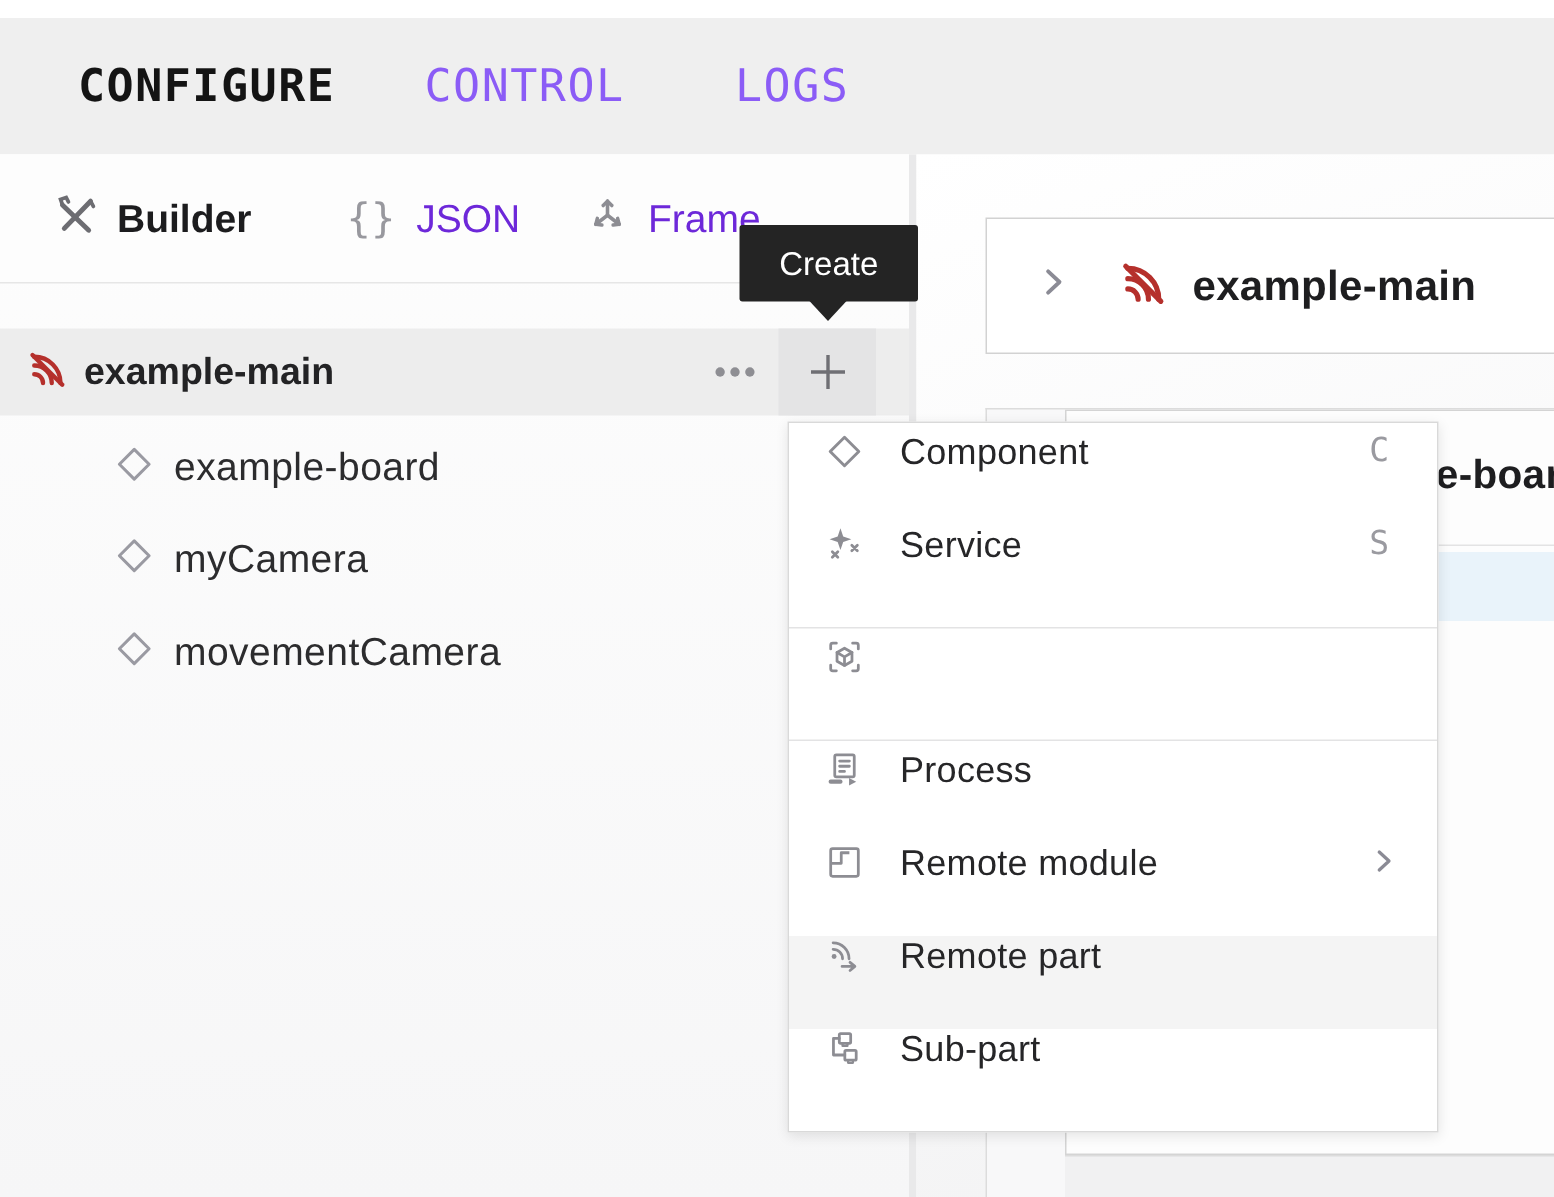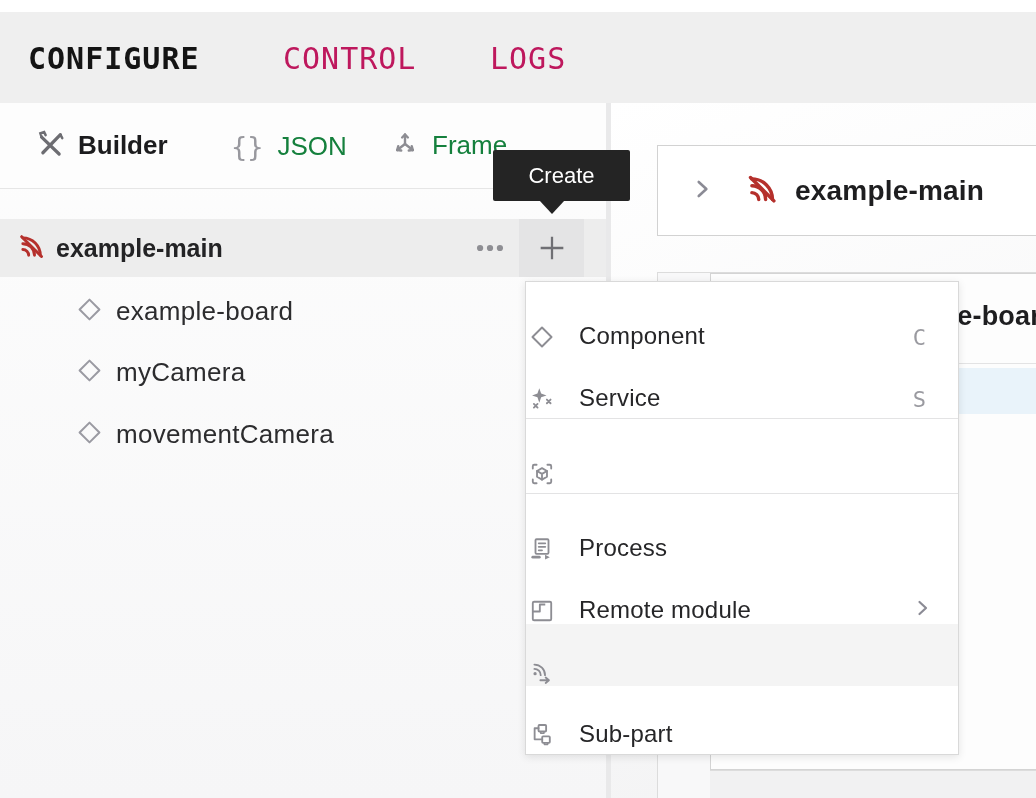--- a/index.html
+++ b/index.html
@@ -2,58 +2,58 @@
 <html><head>
 <meta charset="utf-8">
 <style>
   * { margin:0; padding:0; box-sizing:border-box; }
   html,body { width:1036px; height:798px; background:#fff; font-family:"Liberation Sans", sans-serif; }
   .screen { position:relative; width:1036px; height:798px; overflow:hidden; background:#fff; }
 
   
   .topnav { position:absolute; left:0; top:12px; width:1036px; height:91px; background:#efefef; }
   .topnav-tab { position:absolute; top:50%; transform:translateY(-50%);
-    font-family:"DejaVu Sans Mono", monospace; font-size:30px; color:#be185d; letter-spacing:1px; cursor:pointer; }
+    font-family:"DejaVu Sans Mono", monospace; font-size:30px; color:#8b5cf6; letter-spacing:1px; cursor:pointer; }
   .topnav-tab.active { font-weight:bold; color:#141414; }
 
   
   .left-panel { position:absolute; left:0; top:103px; width:606px; height:695px;
     background:linear-gradient(180deg,#fdfdfd 0%, #f6f6f7 100%); }
   .panel-divider { position:absolute; left:606px; top:103px; width:5px; height:695px; background:#e9e9ea; }
   .right-panel { position:absolute; left:611px; top:103px; width:425px; height:695px;
     background:linear-gradient(160deg,#ffffff 0%, #f2f2f3 100%); }
 
   
   .viewtabs { position:absolute; left:0; top:103px; width:606px; height:86px; background:#fdfdfd; border-bottom:1px solid #e6e6e6; }
   .viewtab { position:absolute; top:50%; transform:translateY(-50%); display:flex; align-items:center; cursor:pointer; }
-  .viewtab .vt-label { font-size:26px; color:#15803d; }
+  .viewtab .vt-label { font-size:26px; color:#6d28d9; }
   .viewtab.active .vt-label { color:#1c1c1e; font-weight:bold; }
   .brace-icon { font-family:"DejaVu Sans Mono", monospace; font-size:27px; color:#98989e; }
 
   
   .tree-root-row { position:absolute; left:0; top:219px; width:606px; height:58px; background:#ededed; display:flex; align-items:center; cursor:pointer; }
   .tree-root-row .root-label { font-size:25px; font-weight:bold; color:#232325; margin-left:11px; }
   .offline-icon { margin-left:17px; flex:0 0 auto; }
   .kebab-button { position:absolute; left:462px; top:0; width:55px; height:58px; display:flex; align-items:center; justify-content:center; cursor:pointer; }
   .plus-button { position:absolute; left:519px; top:0; width:65px; height:58px; background:#e4e4e5; display:flex; align-items:center; justify-content:center; cursor:pointer; }
   .tree-child-row { position:absolute; width:606px; height:61px; display:flex; align-items:center; cursor:pointer; }
   .tree-child-row .diamond-wrap { margin-left:76px; }
   .tree-child-row .child-label { font-size:26px; color:#2c2c2e; margin-left:13px; letter-spacing:.3px; }
 
   
-  .tooltip { position:absolute; left:493px; top:150px; width:137px; height:51px; background:#242424; border-radius:2px;
+  .tooltip { position:absolute; left:493px; top:150px; width:119px; height:51px; background:#242424; border-radius:2px;
     display:flex; align-items:center; justify-content:center; z-index:50; }
   .tooltip-label { color:#fff; font-size:22px; font-weight:500; }
   .tooltip-arrow { position:absolute; left:539px; top:200px; width:0; height:0; z-index:50;
     border-left:13px solid transparent; border-right:13px solid transparent; border-top:14px solid #242424; }
 
   
   .menu { position:absolute; left:525px; top:281px; width:434px; background:#ffffff; border:1px solid #d9d9d9;
     box-shadow:0 2px 8px rgba(0,0,0,.10); padding:6px 0; z-index:40; }
-  .menu-item { height:62px; display:flex; align-items:flex-end; padding:0 24px 0 3px; cursor:pointer; }
+  .menu-item { height:62px; display:flex; align-items:flex-start; padding:0 24px 0 24px; cursor:pointer; }
   .menu-item.highlighted { background:#f4f4f4; }
   .menu-item .mi-icon { width:26px; height:26px; flex:0 0 auto; }
   .menu-item .mi-label { font-size:24px; color:#262628; margin-left:24px; letter-spacing:.2px; }
   .menu-item .mi-shortcut { margin-left:auto; font-family:"DejaVu Sans Mono", monospace; font-size:22px; color:#9a9aa0; margin-right:8px; }
   .menu-item .mi-chevron { margin-left:auto; }
   .menu-divider { height:1px; background:#e3e3e4; margin:6px 0; }
 
   
   .part-card { position:absolute; left:657px; top:145px; width:500px; height:91px; background:#fff; border:1px solid #d2d2d2;
     display:flex; align-items:center; cursor:pointer; }
@@ -67,21 +67,21 @@
   .board-divider { position:absolute; left:0; top:89px; width:100%; height:1px; background:#e3e3e4; }
   .board-blue-row { position:absolute; left:1px; top:94px; width:448px; height:46px; background:#e9f3fa; }
   .bottom-strip { position:absolute; left:710px; top:770px; width:326px; height:28px; background:#f1f1f2; border-top:1px solid #dcdcdc; }
 </style>
 </head>
 <body>
 
 <div class="screen">
 
   <div class="topnav">
-    <div class="topnav-tab active" style="left:28px">CONFIGURE</div>
+    <div class="topnav-tab active" style="left:52px">CONFIGURE</div>
     <div class="topnav-tab" style="left:283px">CONTROL</div>
     <div class="topnav-tab" style="left:490px">LOGS</div>
   </div>
 
   <div class="left-panel"></div>
   <div class="panel-divider"></div>
   <div class="right-panel"></div>
 
   <div class="viewtabs">
     <div class="viewtab active" style="left:36px">
@@ -268,20 +268,21 @@
 
     <div class="menu-item highlighted">
       <span class="mi-icon">
         <svg width="26" height="26" viewBox="0 0 24 24" fill="none" stroke="#8d8d93" stroke-width="1.7" stroke-linecap="round">
           <circle cx="5.6" cy="12.6" r="1.5" fill="#8d8d93" stroke="none"></circle>
           <path d="M5 8.2A5.8 5.8 0 0 1 10.8 14"></path>
           <path d="M5 4.2A9.8 9.8 0 0 1 14.8 14"></path>
           <path d="M10.5 18.7h7.5M15.4 16.2l3 2.5-3 2.5" stroke-linejoin="round"></path>
         </svg>
       </span>
+      <span class="mi-label">Remote part</span>
     </div>
 
     <div class="menu-item">
       <span class="mi-icon">
         <svg width="26" height="26" viewBox="0 0 24 24" fill="none" stroke="#8d8d93" stroke-width="1.7" stroke-linejoin="round">
           <rect x="8.8" y="2.8" width="7" height="6" rx="0.8"></rect>
           <path d="M10.8 8.8v1.6h3v-1.6" stroke-width="1.4"></path>
           <path d="M8.8 5.8H5.2V16h7" stroke-linecap="round"></path>
           <rect x="12.2" y="13.2" width="7" height="6" rx="0.8"></rect>
           <path d="M14.2 19.2v1.6h3v-1.6" stroke-width="1.4"></path>

